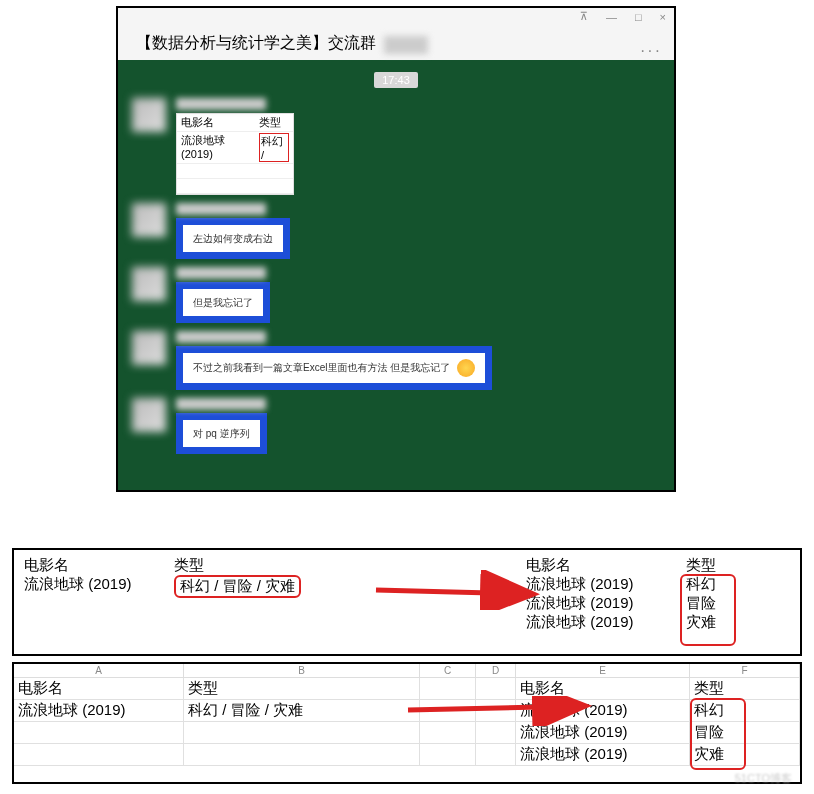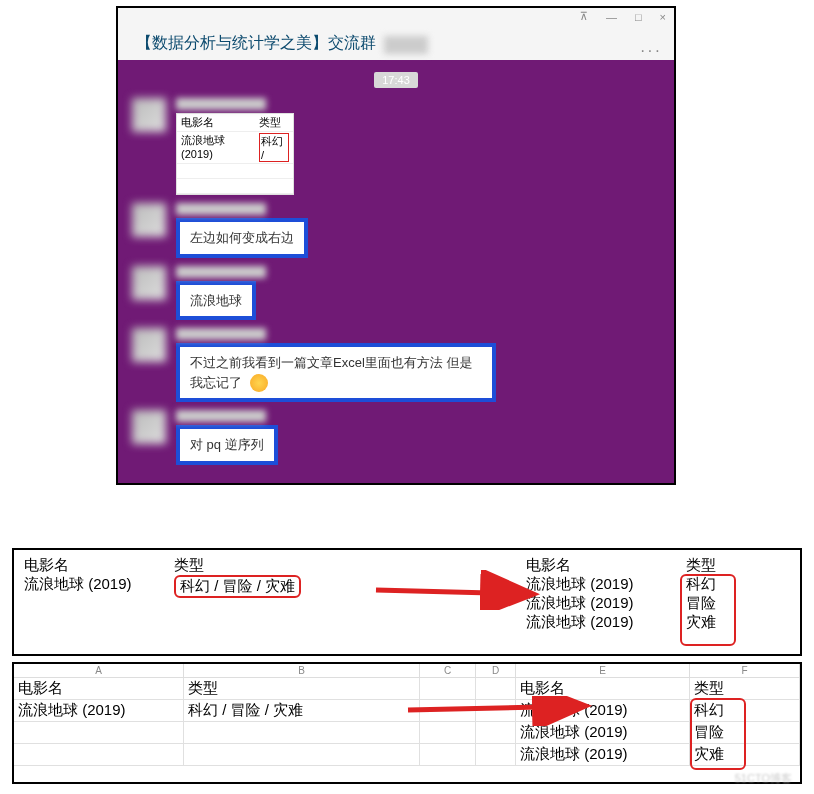--- a/index.html
+++ b/index.html
@@ -1,33 +1,33 @@
 <!DOCTYPE html>
 <html><head>
   <meta charset="utf-8">
   <style>
     * { box-sizing: border-box; margin: 0; padding: 0; }
     body { font-family: "Microsoft YaHei", sans-serif; background: #fff; width: 814px; height: 794px; position: relative; }
     
     .chat-window { position: absolute; top: 6px; left: 116px; width: 560px; border: 2px solid #000; background: #f5f5f5; }
     .titlebar { display: flex; align-items: center; padding: 2px 8px; font-size: 11px; color: #888; justify-content: flex-end; gap: 18px; background: #f5f5f5; }
     .titlebar span { cursor: default; }
-    .chat-title { padding: 8px 18px 6px; font-size: 16px; color: #0c4a6e; display: flex; align-items: flex-end; gap: 8px; }
+    .chat-title { padding: 8px 18px 6px; font-size: 16px; color: #000000; display: flex; align-items: flex-end; gap: 8px; }
     .blur-title { display: inline-block; width: 44px; height: 18px; background: #ccc; filter: blur(3px); }
     .more-icon { position: absolute; right: 12px; top: 34px; color: #888; letter-spacing: 2px; }
     
-    .chat-body { padding: 6px 0 12px; background: #701a75; }
+    .chat-body { padding: 6px 0 30px; background: #14532d; }
     .time-pill { text-align: center; margin: 4px 0 8px; }
     .time-pill span { background: #d8d8d8; color: #fff; font-size: 11px; padding: 2px 8px; border-radius: 2px; }
     
     .msg-row { display: flex; align-items: flex-start; padding: 2px 14px 6px; }
     .avatar { width: 34px; height: 34px; background: linear-gradient(135deg, #bbb, #ddd); filter: blur(4px); flex-shrink: 0; margin-right: 10px; }
     .msg-content { flex: 1; }
     .sender-name { height: 12px; width: 90px; background: #ccc; filter: blur(3px); margin-bottom: 3px; }
-    .bubble { background: #fff; border: 4px solid #1d4ed8; padding: 6px 10px; font-size: 13px; color: #333; display: inline-block; max-width: 320px; line-height: 1.5; }
+    .bubble { background: #fff; border: 7px solid #1d4ed8; padding: 6px 10px; font-size: 10px; color: #333; display: inline-block; max-width: 320px; line-height: 1.5; }
     
     .mini-table { background: #fff; border: 1px solid #e0e0e0; font-size: 11px; display: inline-block; }
     .mini-table .mt-row { display: flex; }
     .mini-table .mt-cell { padding: 1px 4px; border-bottom: 1px solid #eee; }
     .mt-c1 { width: 78px; }
     .mt-c2 { width: 38px; position: relative; }
     .mt-highlight { border: 1.5px solid #d22; display: inline-block; padding: 0 1px; }
     
     .emoji { display: inline-block; width: 18px; height: 18px; background: radial-gradient(circle, #ffd54f, #f9a825); border-radius: 50%; vertical-align: middle; margin-left: 4px; }
     
@@ -109,21 +109,21 @@
         <div class="sender-name"></div>
         <div class="bubble">左边如何变成右边</div>
       </div>
     </div>
 
 
     <div class="msg-row">
       <div class="avatar"></div>
       <div class="msg-content">
         <div class="sender-name"></div>
-        <div class="bubble">流浪地球</div>
+        <div class="bubble">但是我忘记了</div>
       </div>
     </div>
 
     <div class="msg-row">
       <div class="avatar"></div>
       <div class="msg-content">
         <div class="sender-name"></div>
         <div class="bubble">
           <span>不过之前我看到一篇文章Excel里面也有方法 但是我忘记了</span>
           <span class="emoji"></span>

